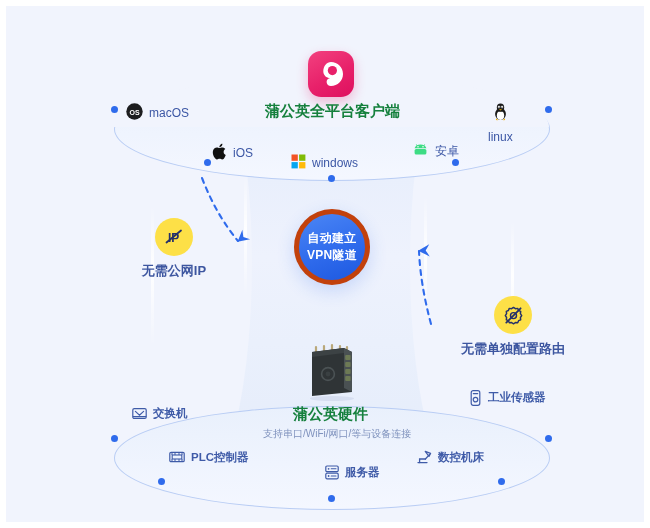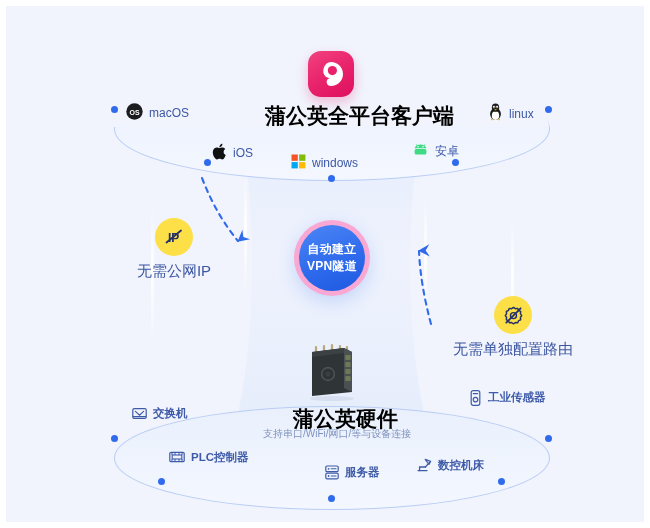--- a/index.html
+++ b/index.html
@@ -94,25 +94,25 @@
     height: 7px;
     border-radius: 50%;
     background: #2f6bec;
     z-index: 7;
   }
 
   
   .vpn-outer {
     position: absolute;
     left: 288px;
-    top: 214px;
+    top: 203px;
     width: 76px;
     height: 76px;
     border-radius: 50%;
-    background: #f9a8d4;
+    background: #c2410c;
     box-shadow: 0 6px 18px rgba(47,107,236,.20);
     z-index: 9;
   }
   .vpn-core {
     position: absolute;
     left: 5px;
     top: 5px;
     width: 66px;
     height: 66px;
     border-radius: 50%;
@@ -141,23 +141,23 @@
     border-radius: 13px;
     background: linear-gradient(150deg, #f2417f 0%, #e8216a 55%, #de0f5e 100%);
     z-index: 10;
     box-shadow: 0 5px 12px rgba(232,33,106,.28);
   }
 
   
   .title-cn {
     position: absolute;
     z-index: 10;
-    color: #000000;
+    color: #15803d;
     font-weight: bold;
-    font-size: 21px;
+    font-size: 15px;
     white-space: nowrap;
   }
   .subtitle-cn {
     position: absolute;
     z-index: 10;
     color: #7f92bd;
     font-size: 10px;
     white-space: nowrap;
   }
   .os-chip {
@@ -193,22 +193,22 @@
     height: 38px;
     border-radius: 50%;
     background: #fde047;
     display: flex;
     align-items: center;
     justify-content: center;
     margin-bottom: 6px;
   }
   .feature .flabel {
     color: #3d56a0;
-    font-size: 15px;
-    font-weight: normal;
+    font-size: 13px;
+    font-weight: bold;
   }
 
   
   .device { position: absolute; left: 296px; top: 333px; z-index: 10; }
 </style>
 </head>
 <body>
 
 <div id="stage">
 
@@ -261,21 +261,21 @@
   <div class="os-chip" style="left:120px; top:97px;">
     <span>
       <svg width="17" height="17" viewBox="0 0 17 17">
         <circle cx="8.5" cy="8.5" r="8.2" fill="#1d1d1f"></circle>
         <text x="8.5" y="11.6" font-size="7" font-family="Liberation Sans, sans-serif" font-weight="bold" fill="#ffffff" text-anchor="middle">OS</text>
       </svg>
     </span>
     <span>macOS</span>
   </div>
 
-  <div class="os-chip" style="left:482px; top:97px;">
+  <div class="os-chip" style="left:482px; top:97px;flex-direction:column;">
     <span>
       <svg width="15" height="18" viewBox="0 0 15 18">
         <ellipse cx="7.5" cy="11" rx="5.4" ry="6" fill="#1a1a1a"></ellipse>
         <ellipse cx="7.5" cy="12.6" rx="3.7" ry="4.3" fill="#ffffff"></ellipse>
         <ellipse cx="7.5" cy="4.6" rx="3.7" ry="4.2" fill="#1a1a1a"></ellipse>
         <circle cx="6" cy="4" r="1.25" fill="#ffffff"></circle>
           <circle cx="9" cy="4" r="1.25" fill="#ffffff"></circle>
         <circle cx="6.1" cy="4.2" r="0.62" fill="#111"></circle>
           <circle cx="8.9" cy="4.2" r="0.62" fill="#111"></circle>
         <path d="M6 6.2 L7.5 7.6 L9 6.2 Z" fill="#f5b301"></path>
@@ -411,21 +411,21 @@
           <line x1="3" y1="9" x2="3" y2="11.7"></line>
             <line x1="6" y1="9" x2="6" y2="11.7"></line>
           <line x1="10" y1="9" x2="10" y2="11.7"></line>
             <line x1="13" y1="9" x2="13" y2="11.7"></line>
         </g>
       </svg>
     </span>
     <span>PLC控制器</span>
   </div>
 
-  <div class="dev-chip" style="left:410px; top:444px;margin-top:8px;">
+  <div class="dev-chip" style="left:410px; top:444px;">
     <span>
       <svg width="16" height="14" viewBox="0 0 16 14">
         <path d="M2 12.6 L11 12.6" stroke="#3f5ba8" stroke-width="1.3" stroke-linecap="round"></path>
         <path d="M3.6 12.6 L3.6 9 L9.4 9" stroke="#3f5ba8" stroke-width="1.3" fill="none" stroke-linecap="round"></path>
         <path d="M9.4 9 L13.4 4.6" stroke="#3f5ba8" stroke-width="1.3" stroke-linecap="round"></path>
         <path d="M9.2 1.4 L14.6 3.4 L13 6.4 Z" fill="none" stroke="#3f5ba8" stroke-width="1.2" stroke-linejoin="round"></path>
       </svg>
     </span>
     <span>数控机床</span>
   </div>

